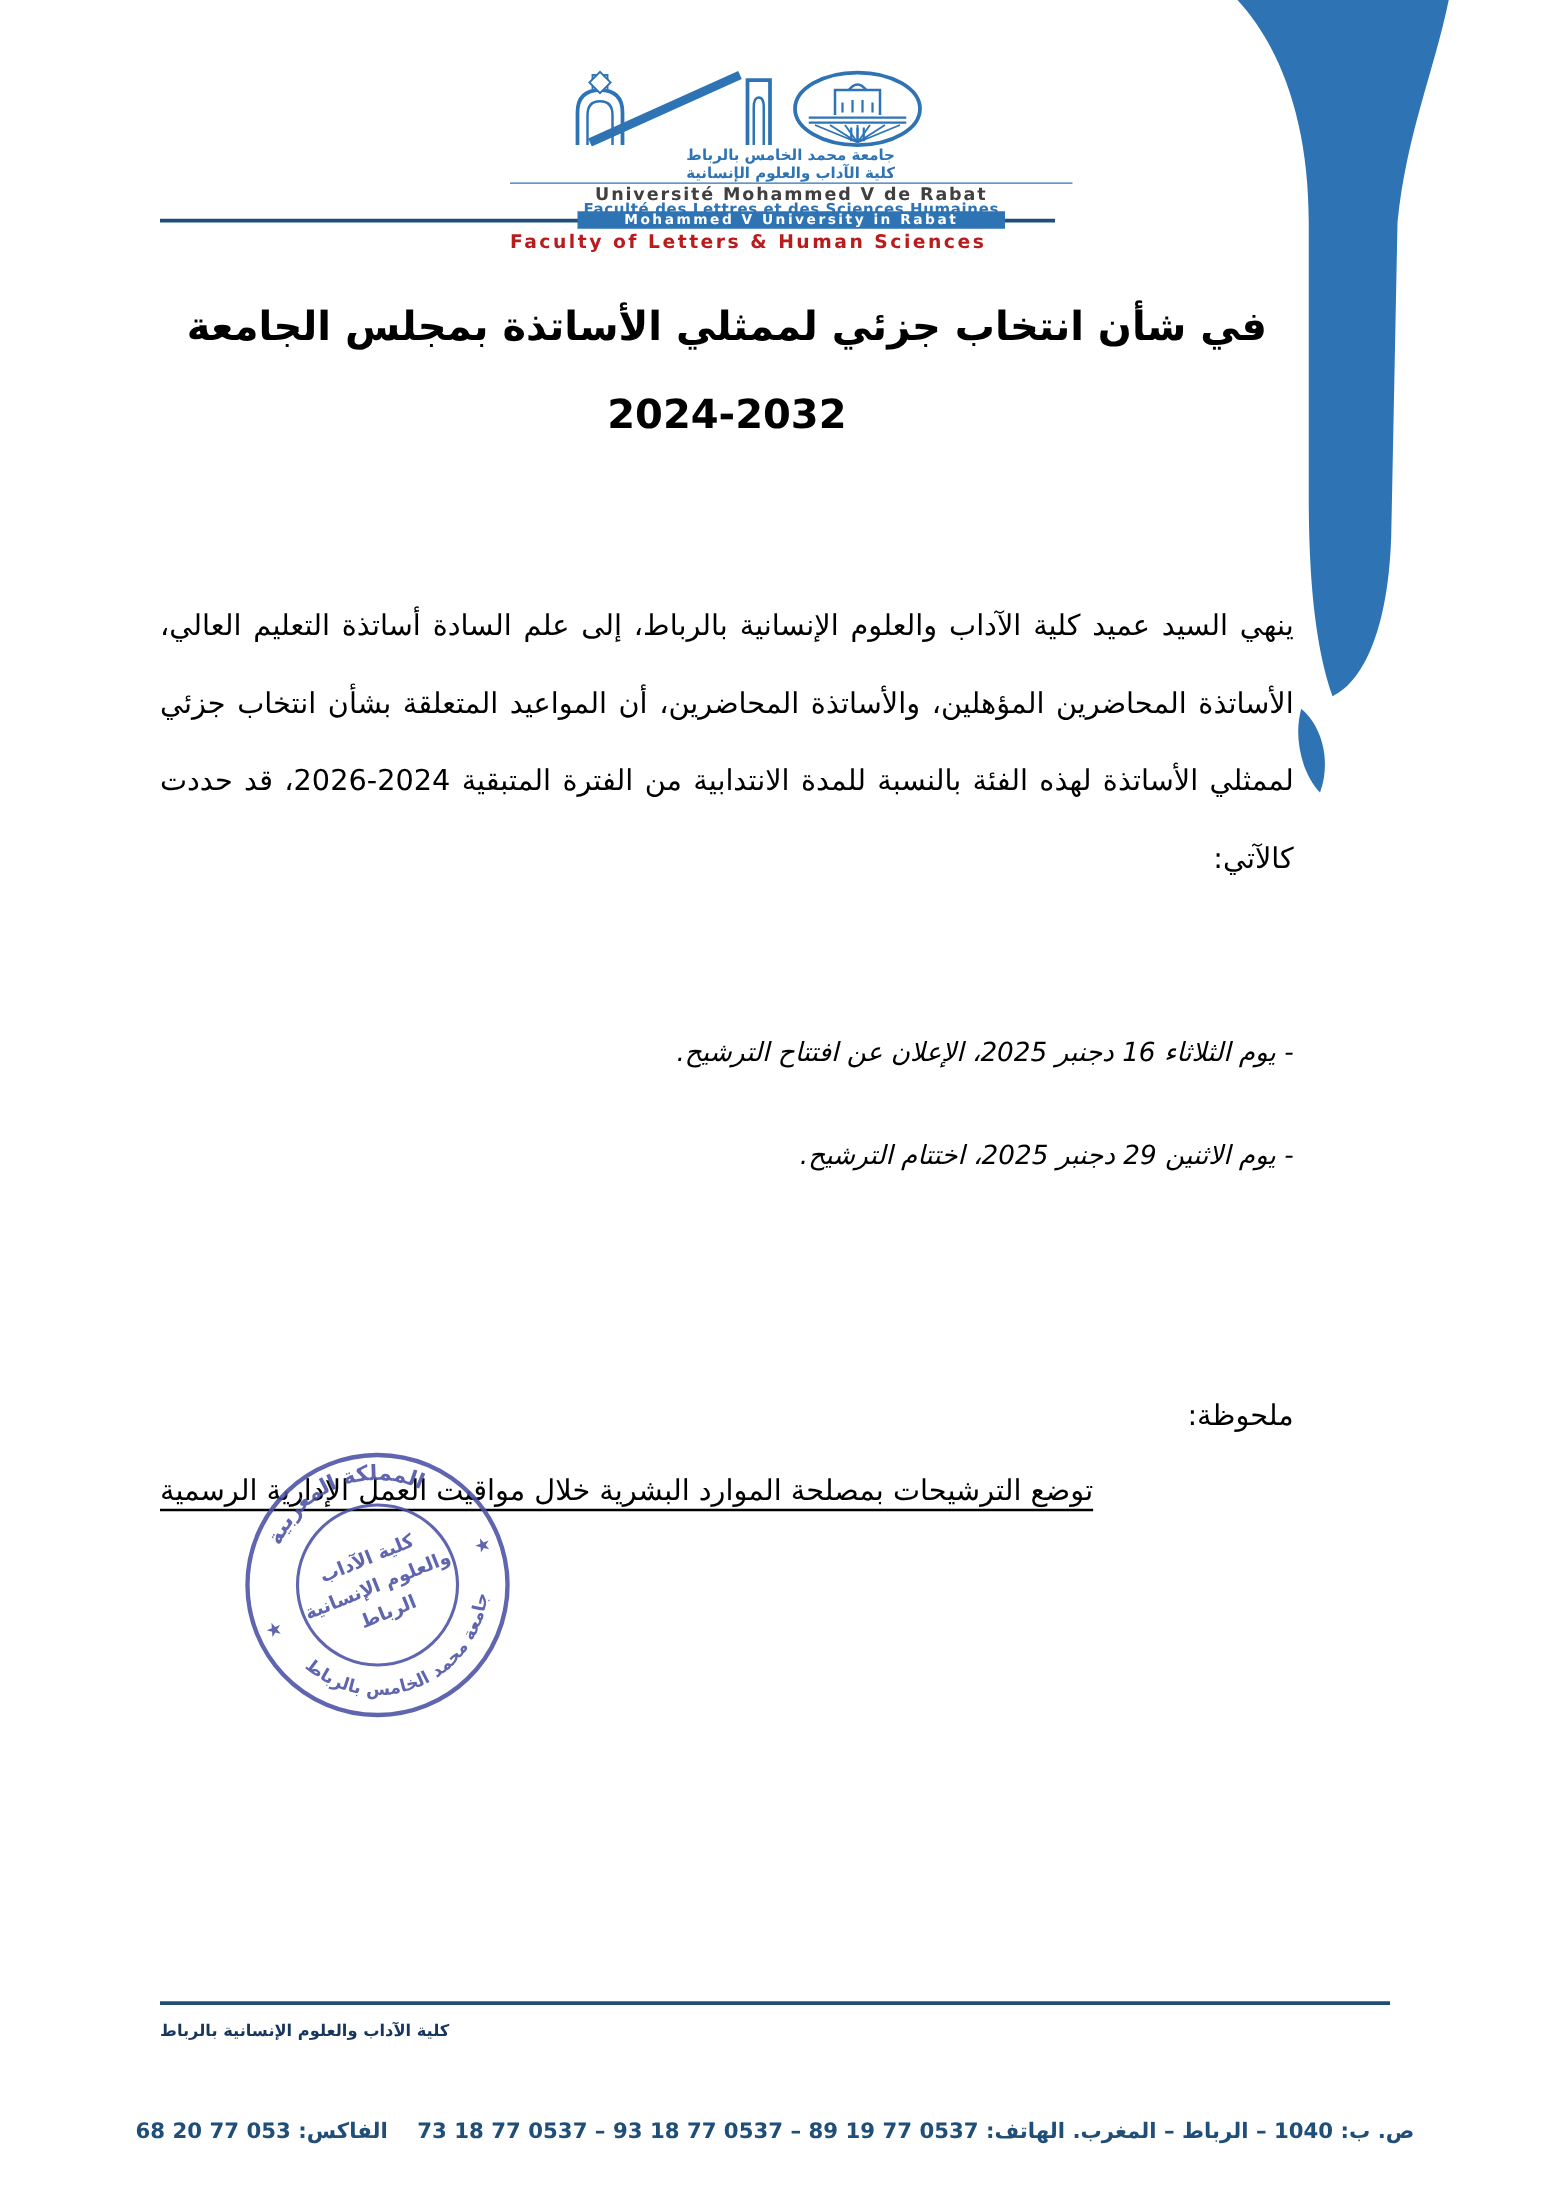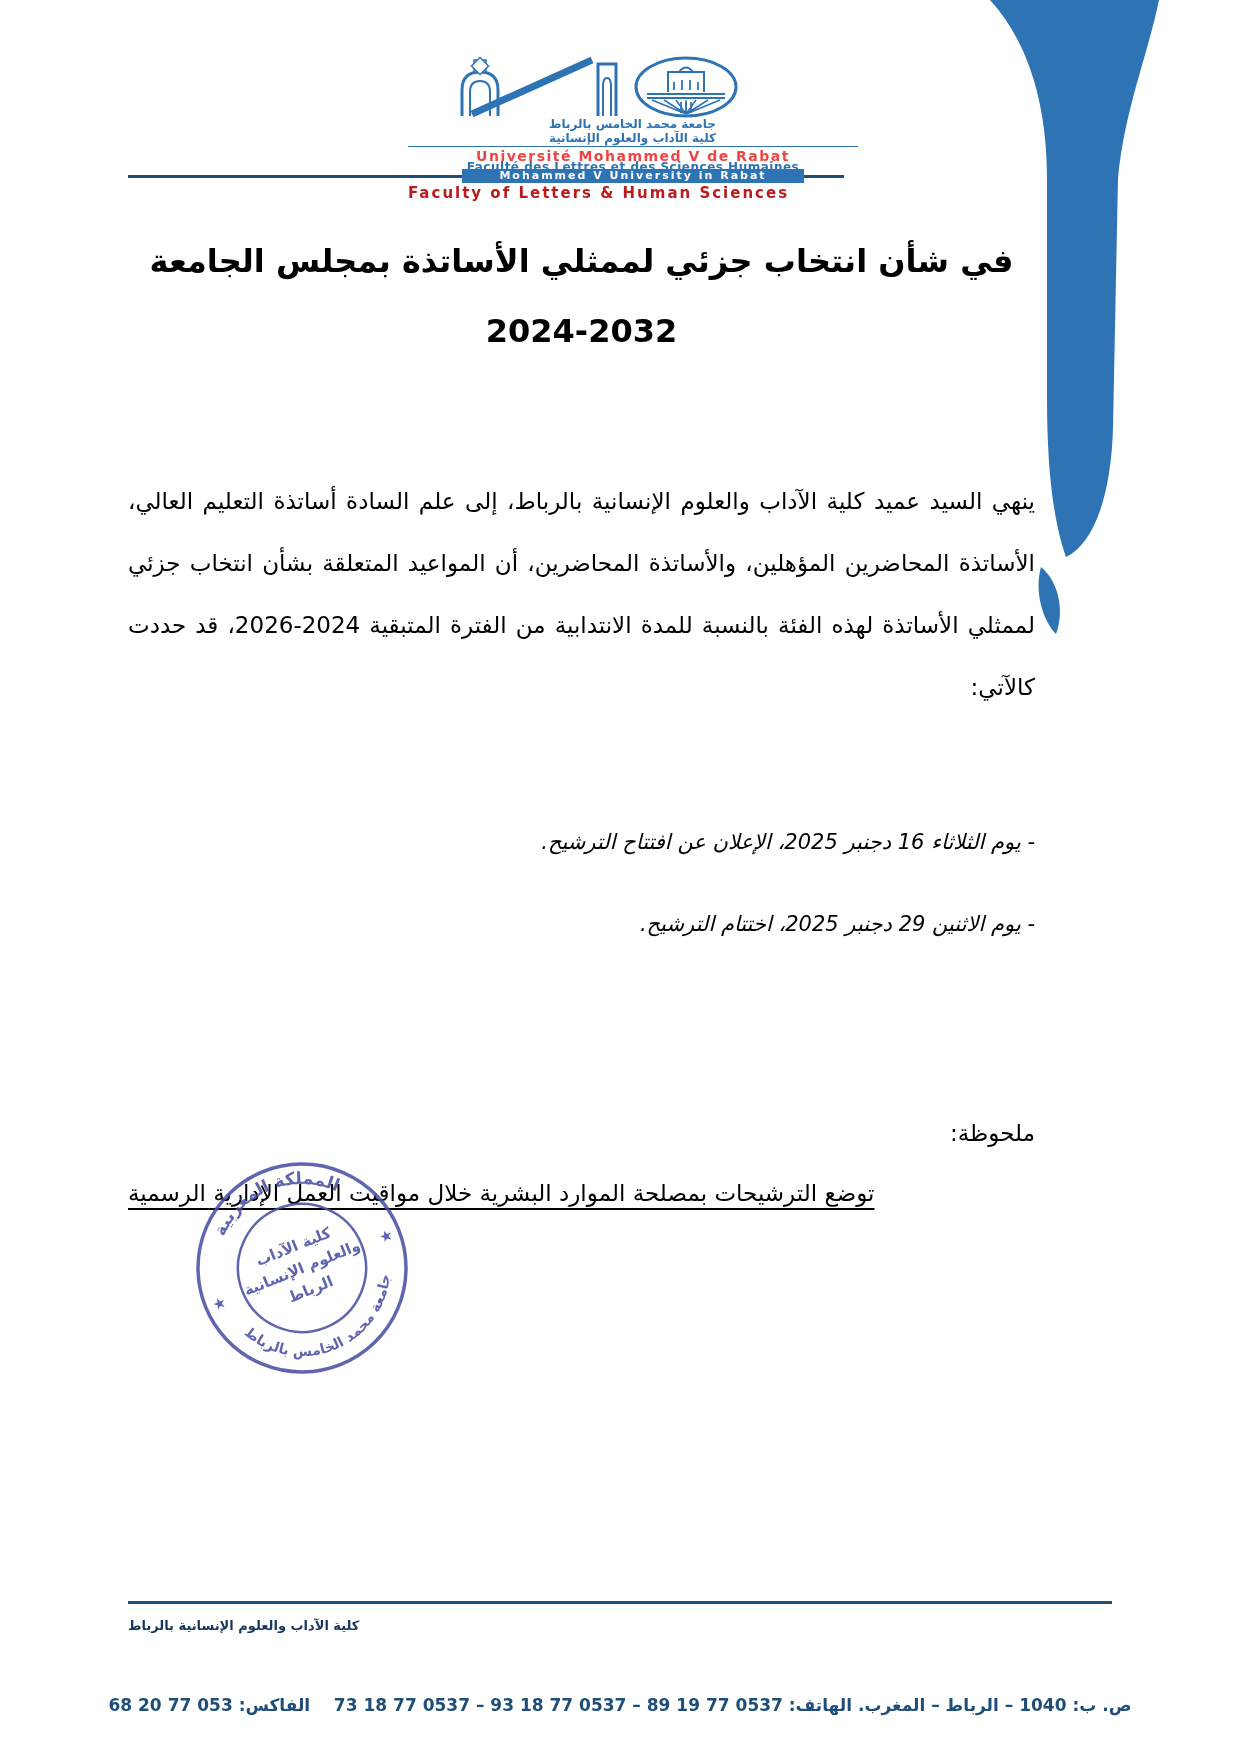--- a/index.html
+++ b/index.html
@@ -6,21 +6,21 @@
   .page{position:relative;width:1241px;height:1755px;background:#ffffff;
         font-family:"DejaVu Sans",sans-serif;overflow:hidden;}
 
   
   .swoosh{position:absolute;top:0;right:0;width:260px;height:660px;pointer-events:none;}
 
   
   .logo-icons{position:absolute;top:56px;left:450px;width:300px;height:62px;display:flex;gap:8px;align-items:flex-end;}
   .hdr-ar{position:absolute;left:415px;width:435px;text-align:center;color:#2E74B5;
           font-weight:bold;font-size:12px;letter-spacing:2px;direction:rtl;line-height:13px;}
-  .hdr-fr1{position:absolute;left:408px;width:450px;text-align:center;color:#ef4444;
+  .hdr-fr1{position:absolute;left:408px;width:450px;text-align:center;color:#404040;
            font-weight:bold;font-size:14px;letter-spacing:1.5px;border-top:1.5px solid #2E74B5;padding-top:1px;}
   .hdr-fr2{position:absolute;left:408px;width:450px;text-align:center;color:#2E74B5;
            font-weight:bold;font-size:12px;letter-spacing:.5px;}
   .hdr-rule{position:absolute;left:128px;top:175px;width:716px;height:2.5px;background:#1F4E79;z-index:1;}
   .hdr-bar{position:absolute;left:462px;top:169px;width:342px;height:14px;background:#2E74B5;z-index:2;
            color:#fff;font-weight:bold;font-size:11px;letter-spacing:2px;text-align:center;line-height:14px;}
   .hdr-en2{position:absolute;left:408px;top:184px;width:450px;text-align:left;color:#b91c1c;
            font-weight:bold;font-size:15px;letter-spacing:2px;z-index:2;}
 
   

